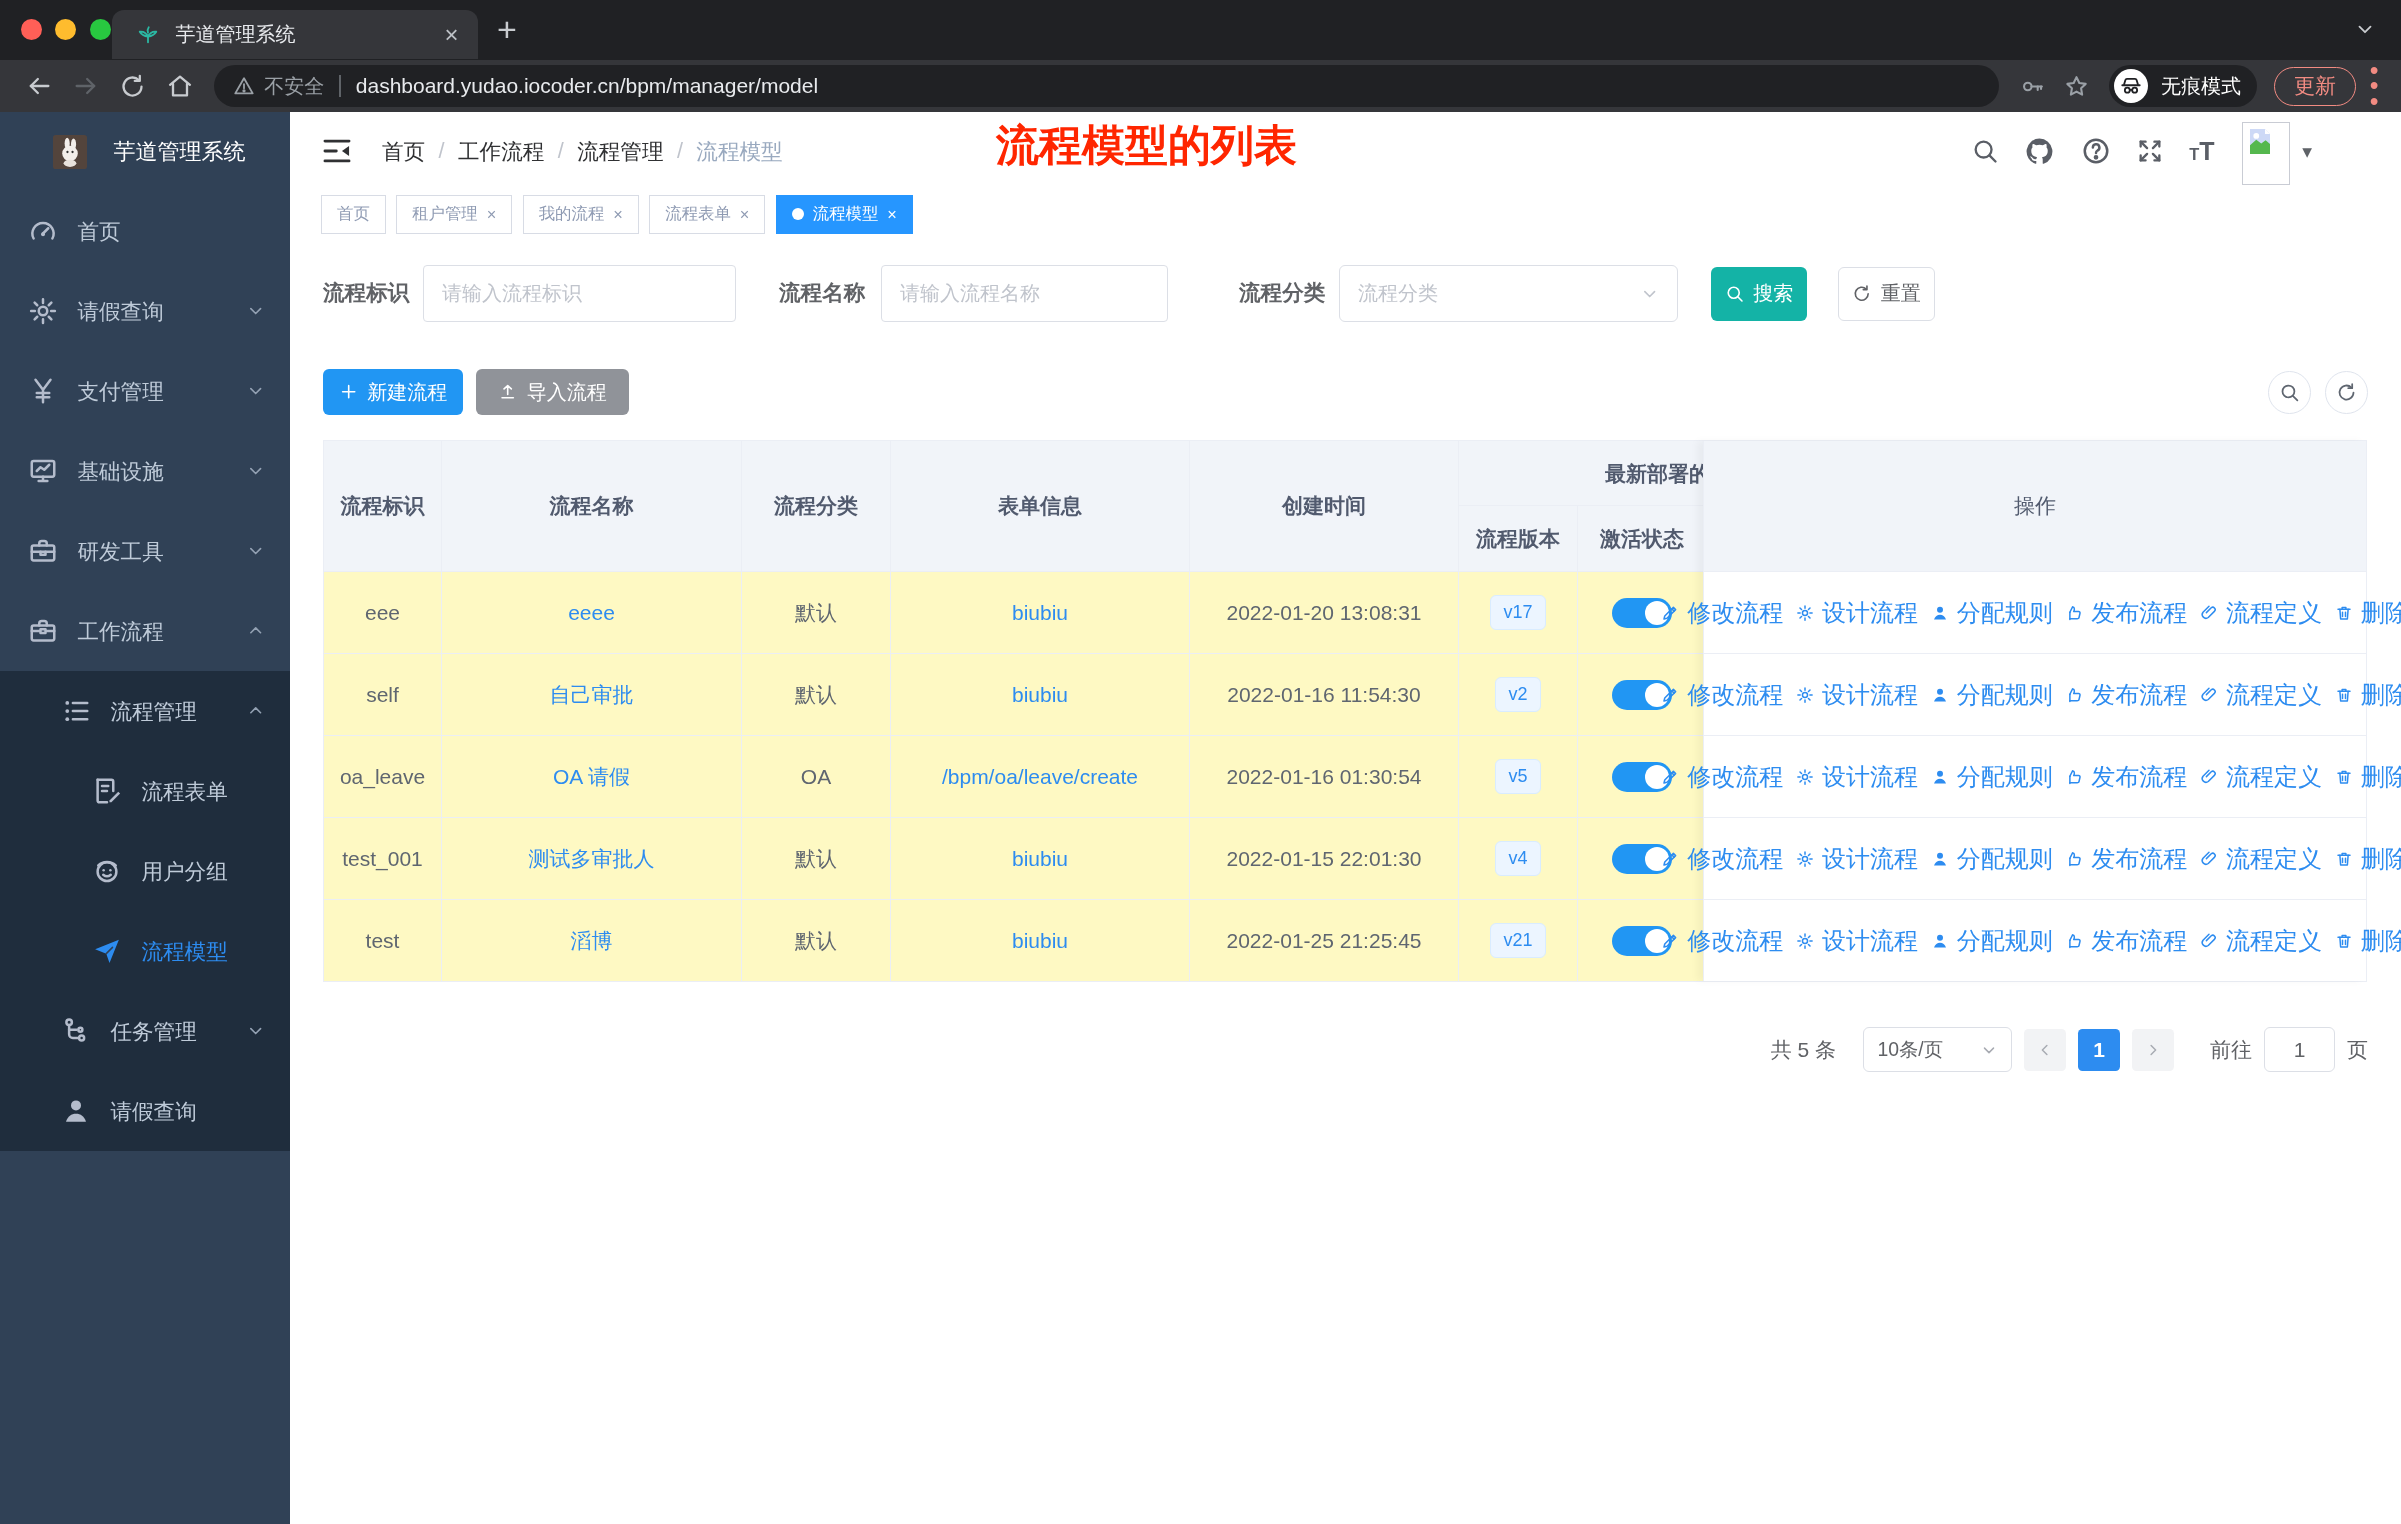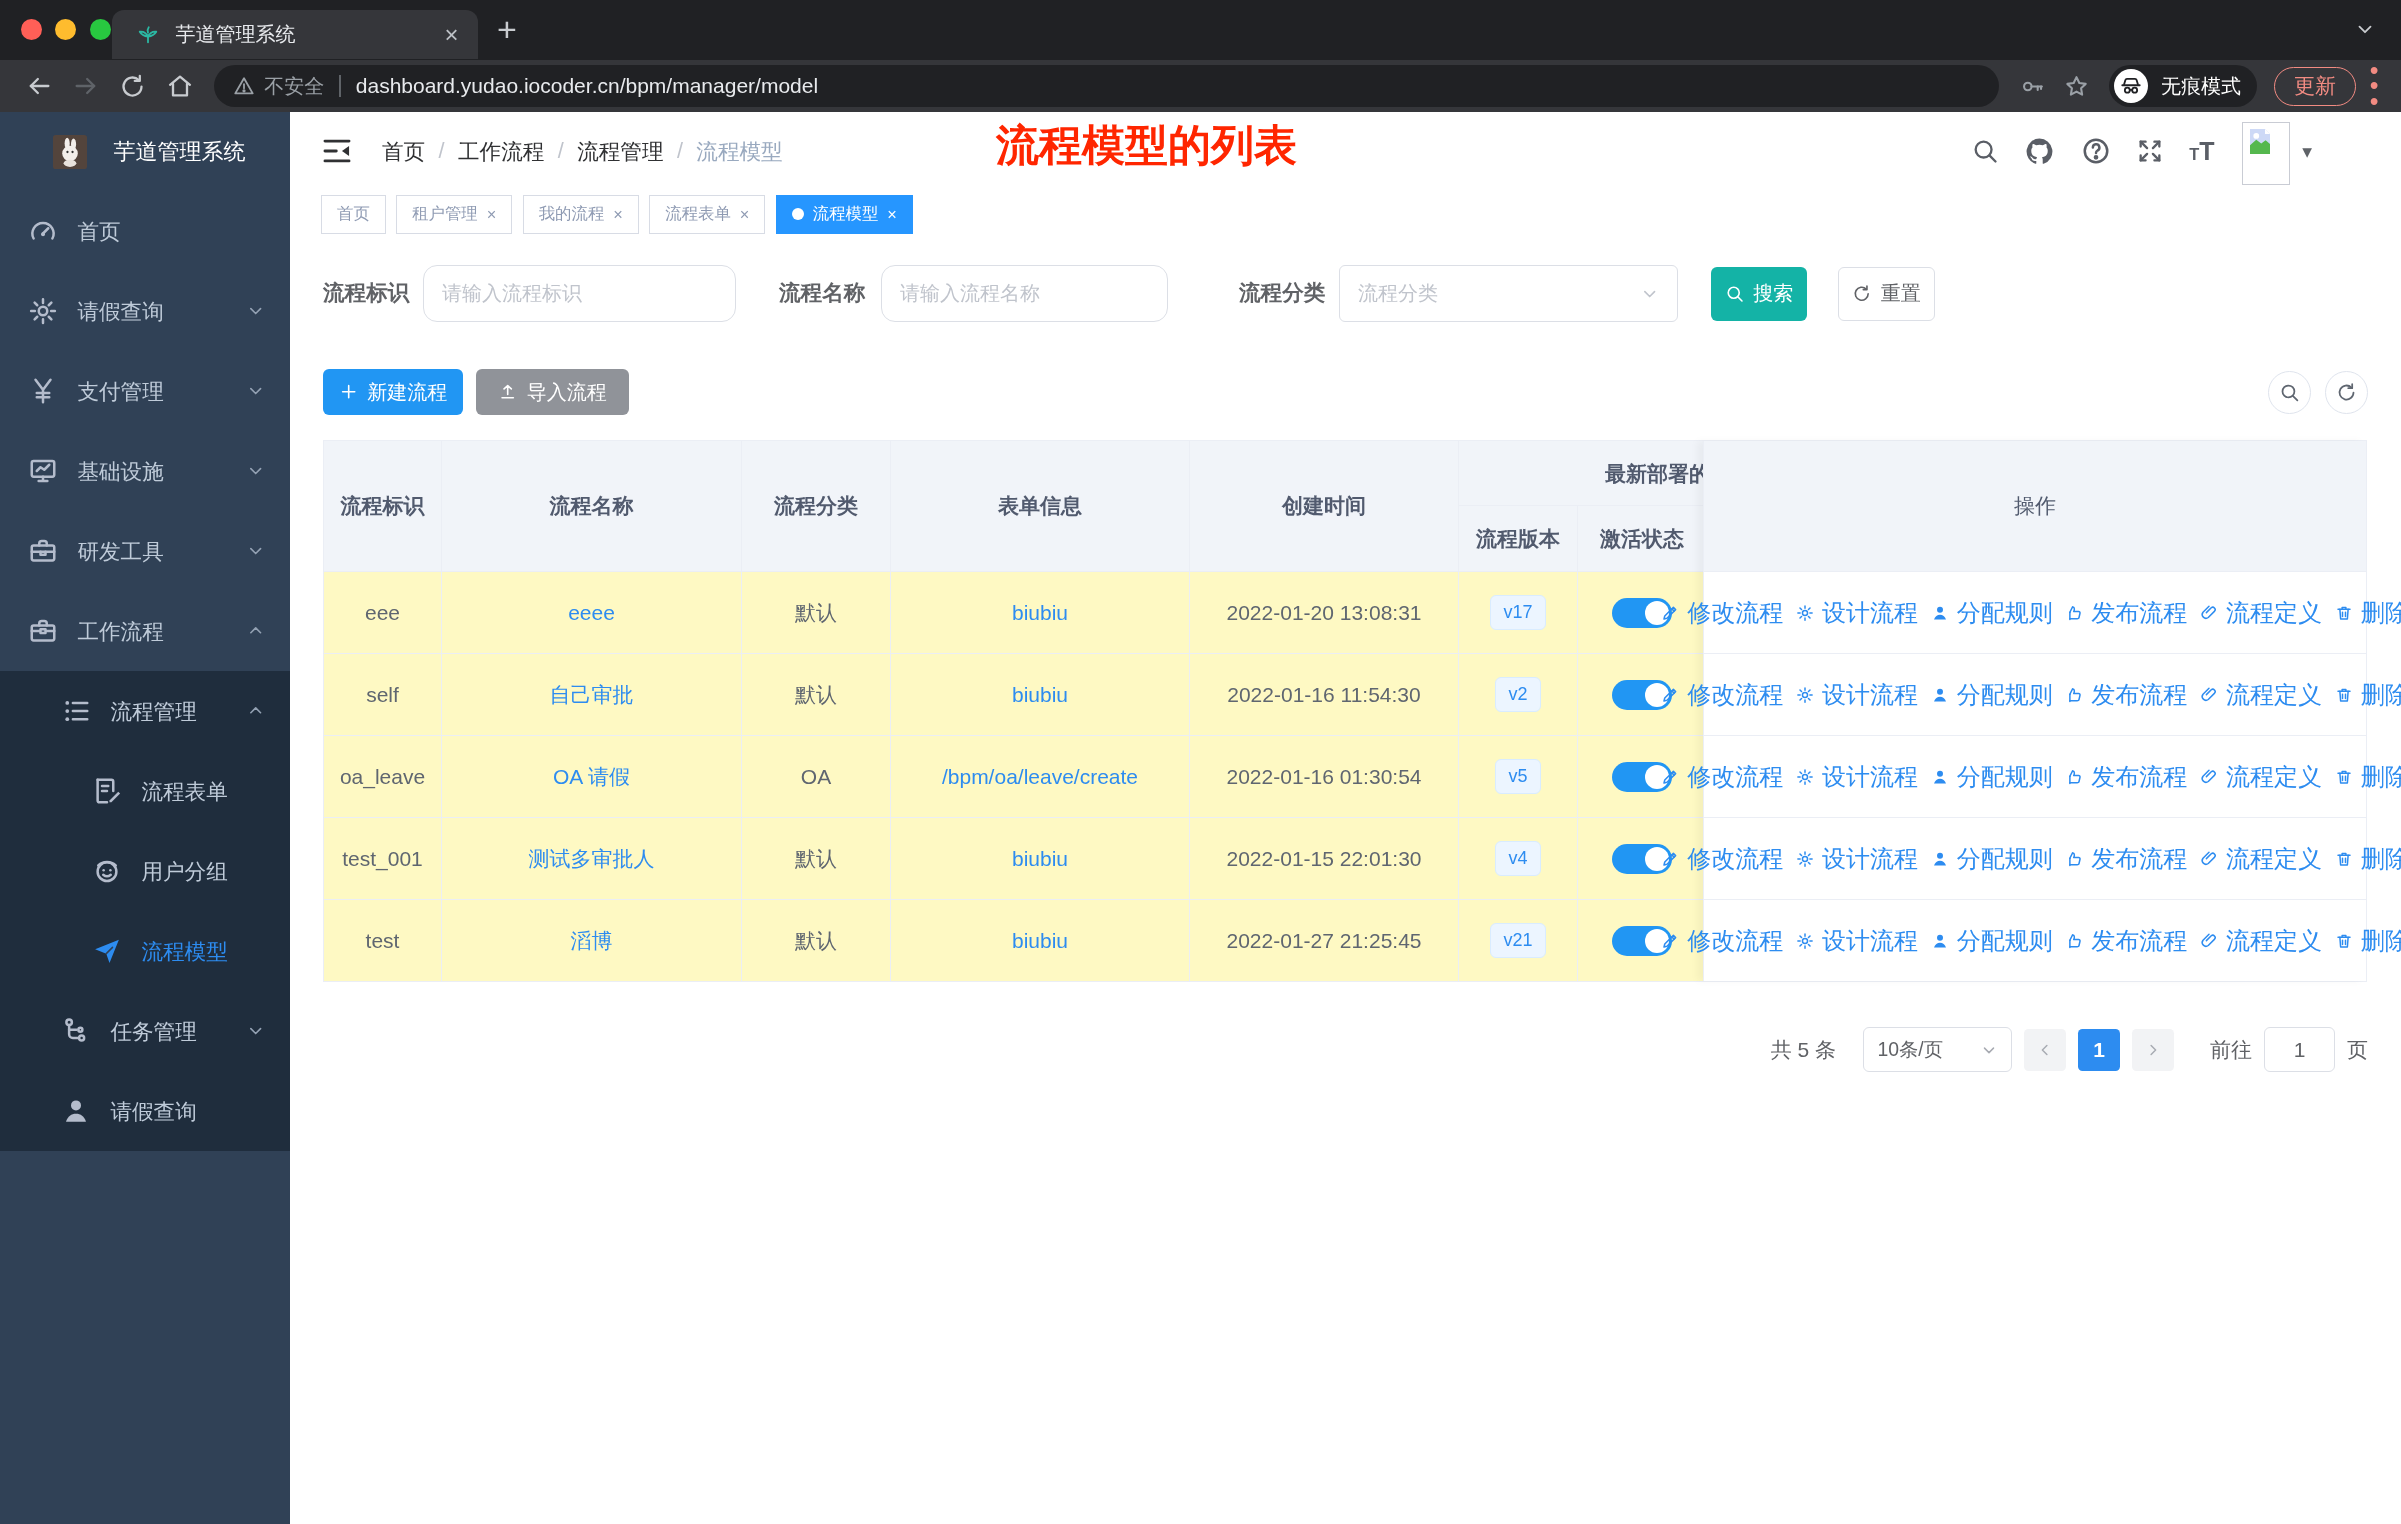--- a/index.html
+++ b/index.html
@@ -81,21 +81,21 @@
   .tag .tx { margin-right:9px; color:#8f9bb3; font-size:16.4px; }
   .tag .tx:last-child { margin-right:0; }
   .tag .dot { width:12px; height:12px; border-radius:50%; background:#fff; margin-right:9px; }
   .tag.active { background:#2696ff; border-color:#2696ff; color:#fff; }
   .tag.active .tx { color:#fff; }
 
   
   .content { padding:0 33px; position:relative; }
   .filters { position:relative; height:83px; margin-top:27px; }
   .f-label { position:absolute; top:10.4px; font-size:21.6px; font-weight:700; color:#606266; line-height:36px; }
-  .f-input { position:absolute; top:0; height:57px; border:0.7px solid #dcdfe6; border-radius:14px;
+  .f-input { position:absolute; top:0; height:57px; border:0.7px solid #dcdfe6; border-radius:4px;
     font-size:20px; color:#606266; padding:0 18px; outline:none; background:#fff;
     font-family:inherit; }
   .f-input::placeholder { color:#c0c4cc; }
   .f-select { position:absolute; top:0; height:57px; border:0.7px solid #dcdfe6; border-radius:6px;
     display:flex; align-items:center; padding:0 18px; color:#c0c4cc; font-size:20px; background:#fff; }
   .f-select .chev { margin-left:auto; color:#c0c4cc; }
   .btn { position:absolute; top:1.5px; height:54px; border-radius:6px; display:flex; align-items:center;
     justify-content:center; font-size:20px; cursor:pointer; border:0.7px solid transparent; gap:9px; }
   .btn-search { left:1388px; width:96px; background:#14b3a6; color:#fff; }
   .btn-reset { left:1515px; width:97px; background:#fff; border-color:#dcdfe6; color:#606266; }
@@ -743,21 +743,21 @@
   </div>
             <div class="trow">
     <div class="td" style="width:118px">test</div>
     <div class="td" style="width:300px">
                 <a class="link">滔博</a>
               </div>
     <div class="td" style="width:149px">默认</div>
     <div class="td" style="width:299px">
                 <a class="link">biubiu</a>
               </div>
-    <div class="td" style="width:269px">2022-01-27 21:25:45</div>
+    <div class="td" style="width:269px">2022-01-25 21:25:45</div>
     <div class="td" style="width:119px">
                 <span class="vtag">v21</span>
               </div>
     <div class="td" style="width:128px">
                 <span class="switch">
                   <span class="knob"></span>
                 </span>
               </div>
     <div class="td" style="flex:1;border-right:none"></div>
   </div>

